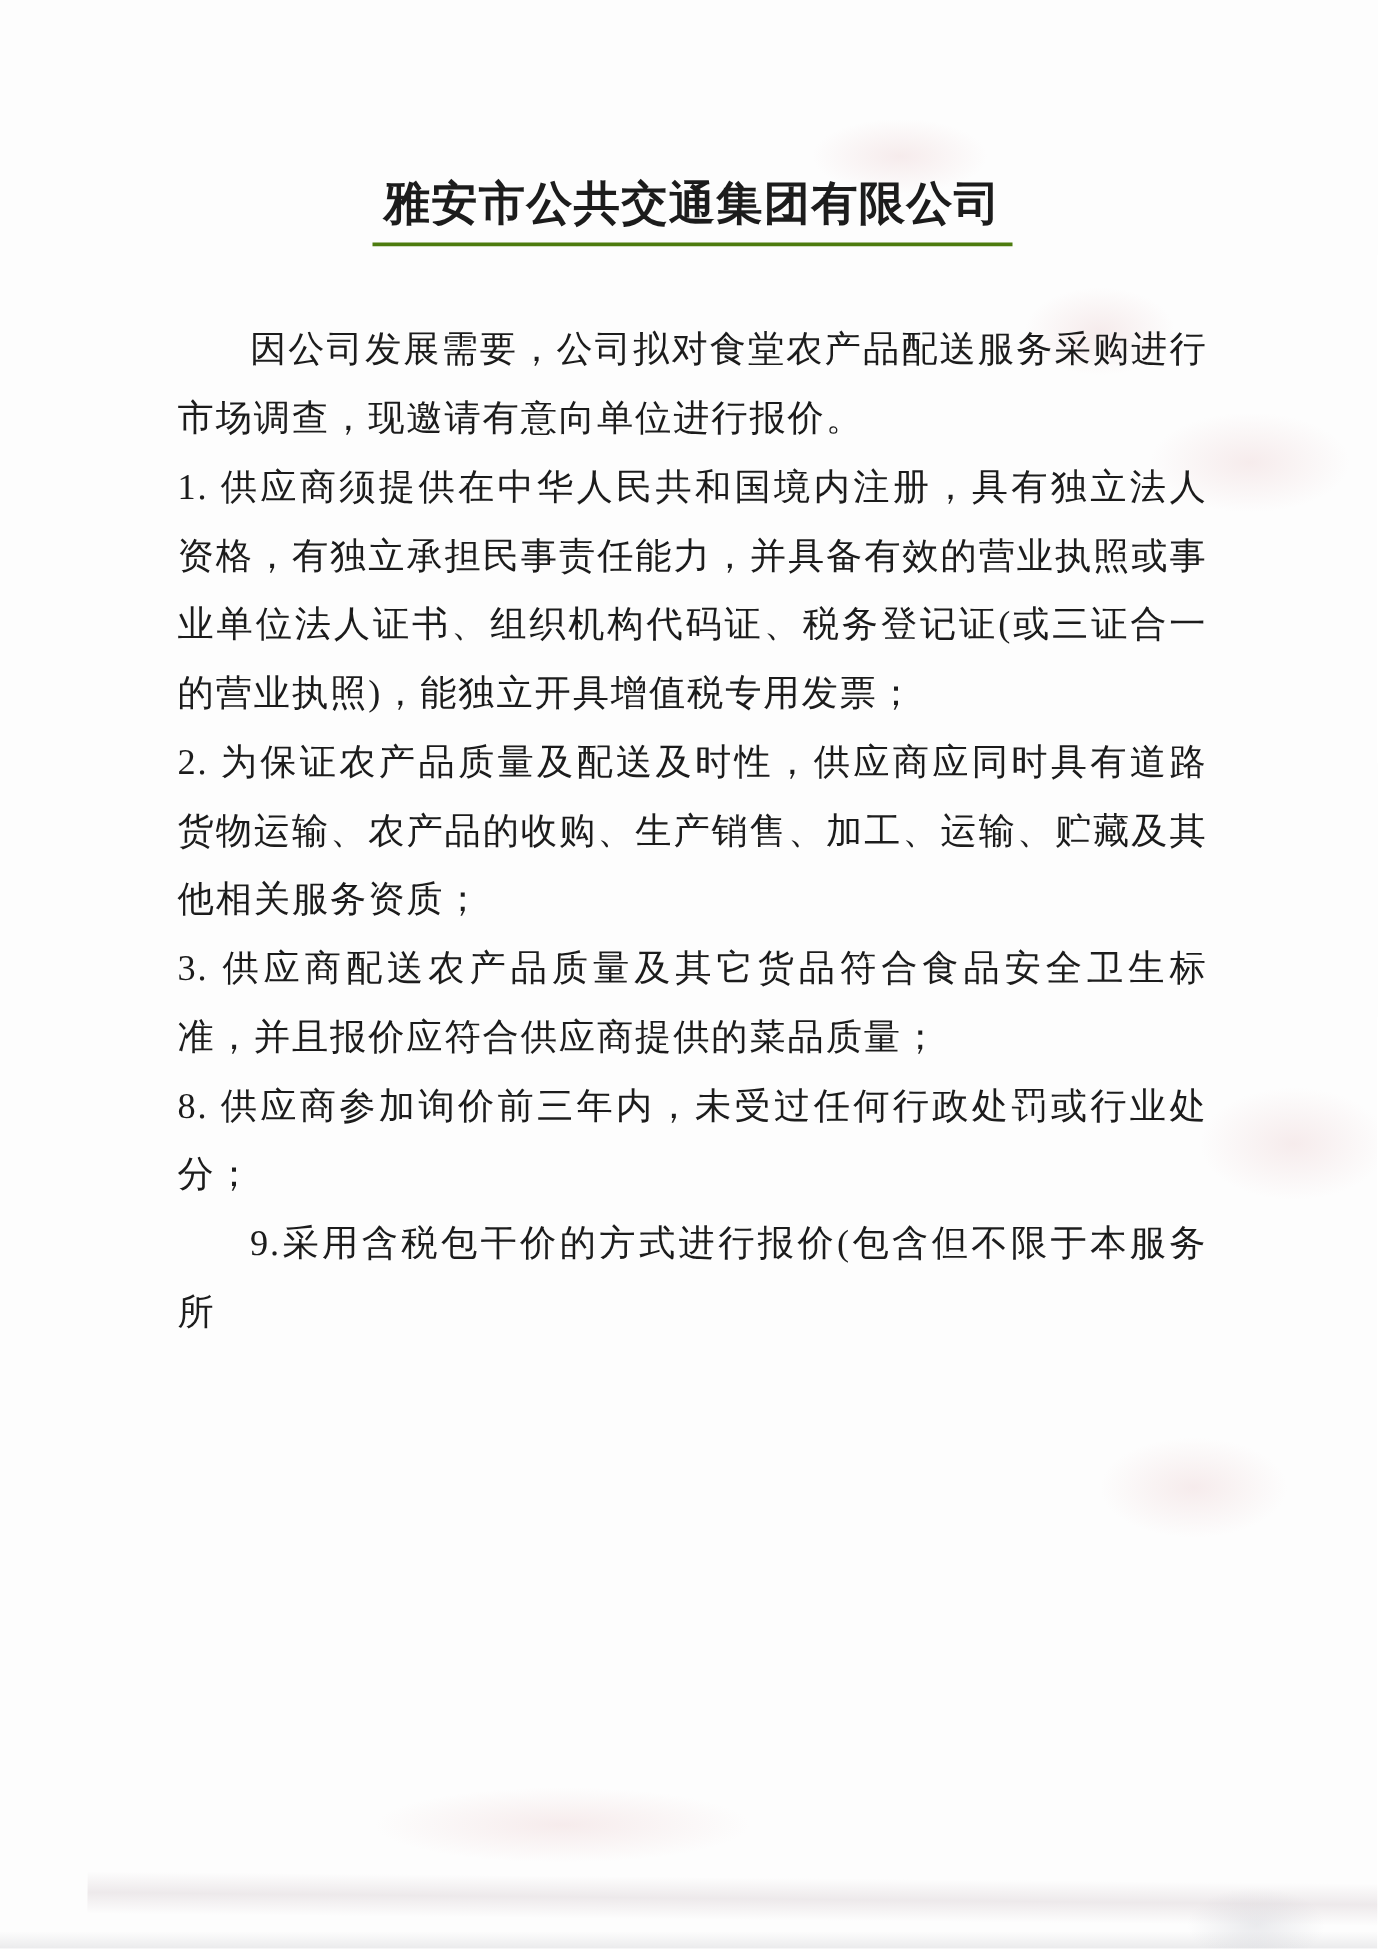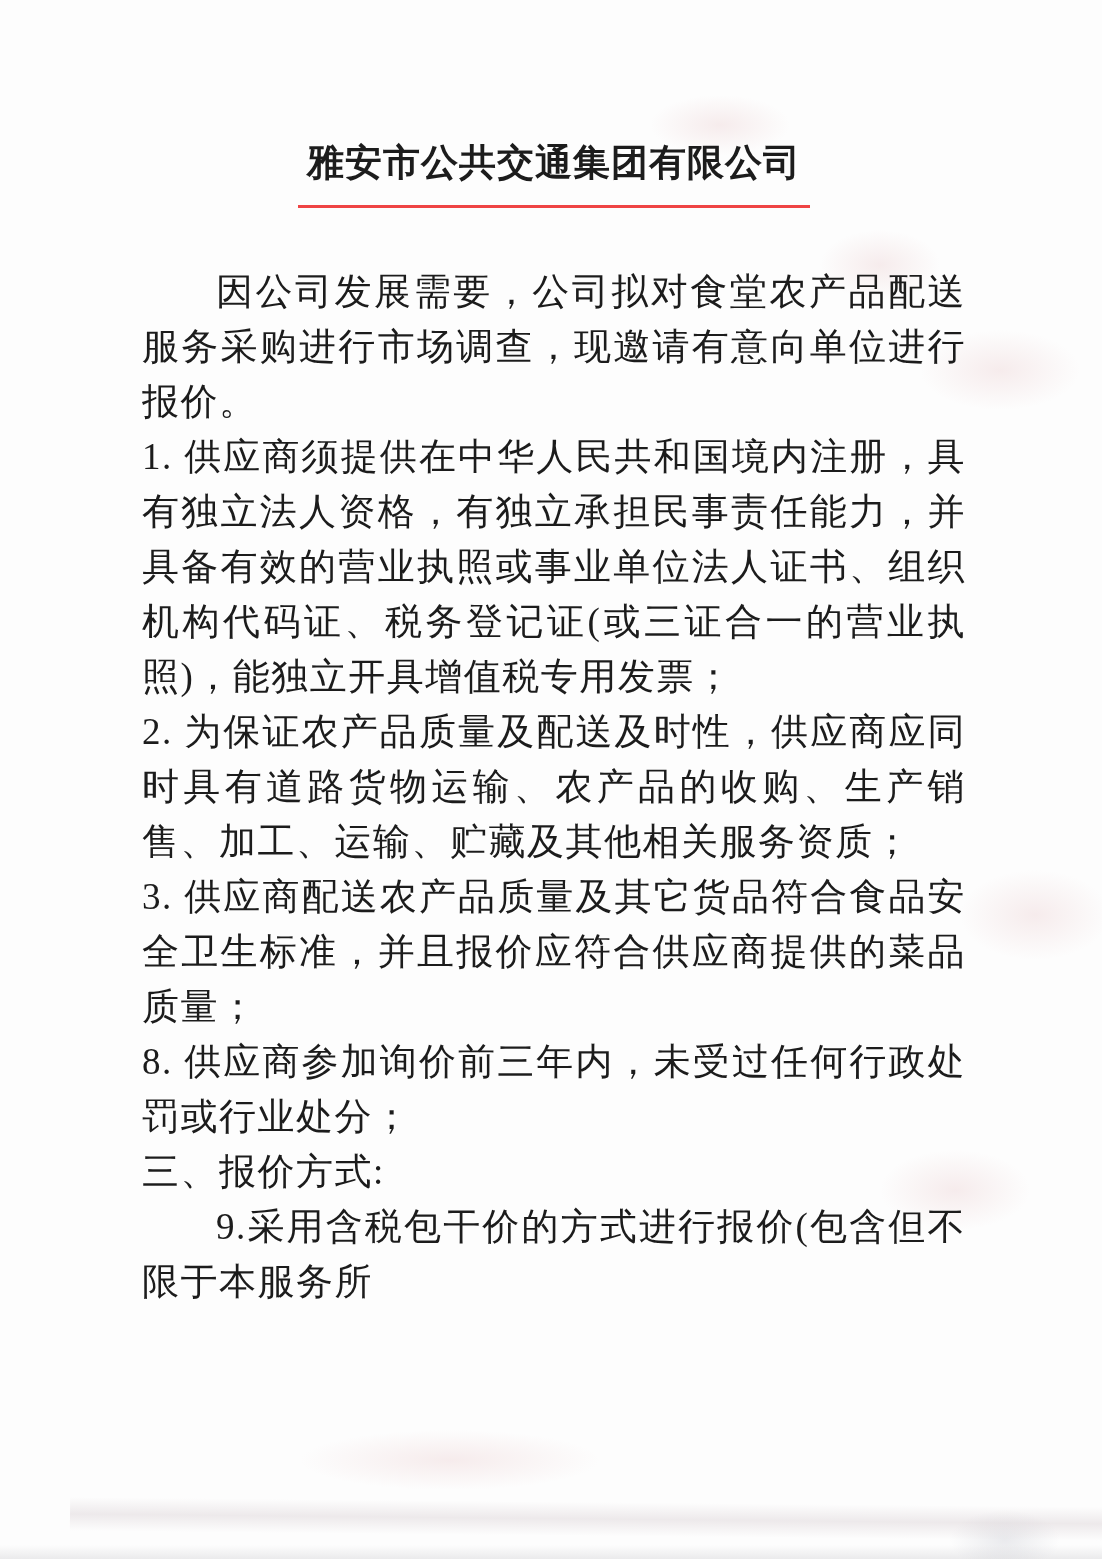--- a/index.html
+++ b/index.html
@@ -57,26 +57,26 @@
     text-align: center;
     font-family: "Liberation Sans", "DejaVu Sans", sans-serif;
     font-weight: bold;
     font-size: 37px;
     line-height: 57px;
     letter-spacing: 1px;
     white-space: nowrap;
   }
   .title-line {
     display: inline-block;
-    border-bottom: 3px solid #ef4444;
-    padding: 0 9px 14px 9px;
+    border-bottom: 3px solid #4d7c0f;
+    padding: 0 9px 3px 9px;
   }
   .body-text {
     margin-top: 56px;
-    font-size: 37px;
+    font-size: 29px;
     line-height: 55px;
     letter-spacing: 1.5px;
     text-align: justify;
   }
   .body-text p {
     margin: 0;
   }
   .para-indent {
     text-indent: 2em;
   }
@@ -118,19 +118,18 @@
 
 
       <p class="numbered-item">1. 供应商须提供在中华人民共和国境内注册，具有独立法人资格，有独立承担民事责任能力，并具备有效的营业执照或事业单位法人证书、组织机构代码证、税务登记证(或三证合一的营业执照)，能独立开具增值税专用发票；</p>
 
       <p class="numbered-item">2. 为保证农产品质量及配送及时性，供应商应同时具有道路货物运输、农产品的收购、生产销售、加工、运输、贮藏及其他相关服务资质；</p>
 
       <p class="numbered-item">3. 供应商配送农产品质量及其它货品符合食品安全卫生标准，并且报价应符合供应商提供的菜品质量；</p>
 
       <p class="numbered-item">8. 供应商参加询价前三年内，未受过任何行政处罚或行业处分；</p>
 
-      <p class="section-heading">三、报价方式:</p>
 
       <p class="para-indent">9.采用含税包干价的方式进行报价(包含但不限于本服务所</p>
 
     </div>
   </div>
 </div>
 
 </body></html>

